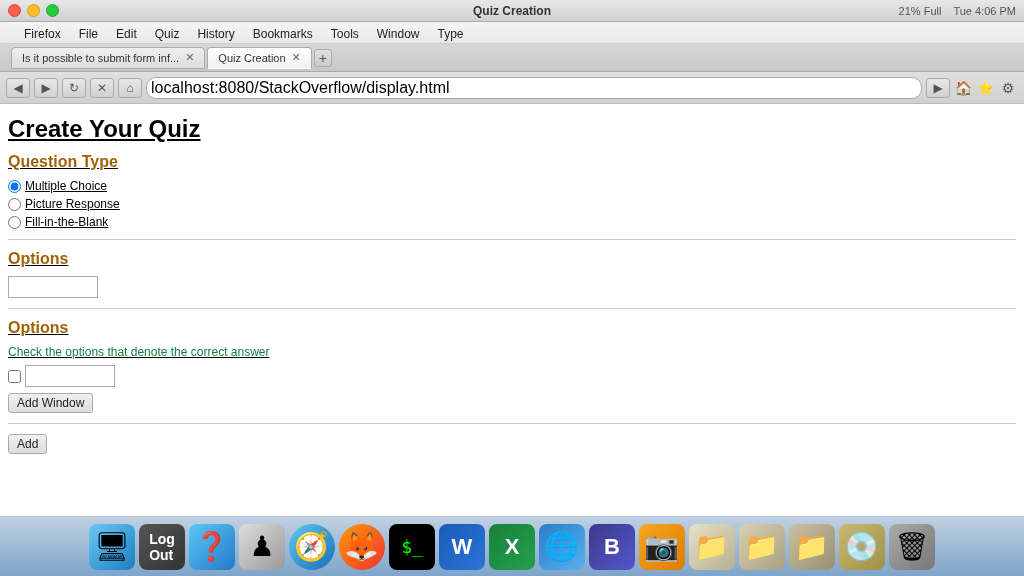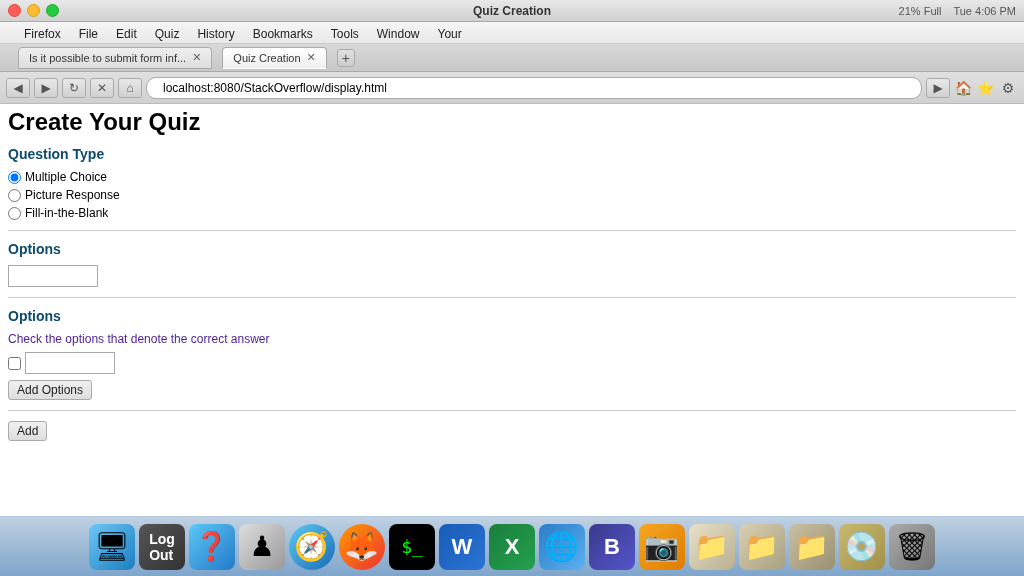--- a/index.html
+++ b/index.html
@@ -60,22 +60,22 @@
       border-radius: 3px;
     }
 
     
     .tabbar {
       height: 28px;
       background: linear-gradient(to bottom, #d8d8d8, #c8c8c8);
       border-bottom: 1px solid #aaa;
       display: flex;
       align-items: center;
-      padding: 0 18px;
-      gap: 10px;
+      padding: 0 11px;
+      gap: 2px;
     }
     .tab {
       height: 22px;
       background: linear-gradient(to bottom, #efefef, #ddd);
       border: 1px solid #aaa;
       border-radius: 4px 4px 0 0;
       padding: 0 10px;
       font-size: 11px;
       color: #333;
       display: flex;
@@ -127,22 +127,22 @@
       justify-content: center;
       font-size: 12px;
       color: #555;
       cursor: pointer;
     }
     .address-input {
       flex: 1;
       height: 22px;
       border: 1px solid #aaa;
       border-radius: 10px;
-      padding: 0 16px;
-      font-size: 12px;
+      padding: 0 4px;
+      font-size: 16px;
       background: white;
       outline: none;
     }
     .search-input {
       width: 150px;
       height: 22px;
       border: 1px solid #aaa;
       border-radius: 10px;
       padding: 0 8px;
       font-size: 12px;
@@ -159,35 +159,36 @@
       display: flex;
       align-items: center;
       justify-content: center;
       font-size: 14px;
       cursor: pointer;
       color: #555;
     }
 
     
     .page-content {
-      padding: 4px 8px;
+      padding: 11px 8px;
       background: white;
       height: calc(576px - 22px - 22px - 28px - 32px - 60px);
       overflow-y: auto;
+      text-decoration: underline;
     }
     .page-title {
       font-size: 24px;
       font-weight: bold;
       color: #000;
       margin-bottom: 10px;
     }
     .section-title {
-      font-size: 14px;
+      font-size: 16px;
       font-weight: bold;
-      color: #0c4a6e;
+      color: #a16207;
       margin-bottom: 8px;
     }
     .divider {
       border: none;
       border-top: 1px solid #ccc;
       margin: 10px 0;
     }
     .radio-group {
       display: flex;
       flex-direction: column;
@@ -205,21 +206,21 @@
       width: 90px;
       height: 22px;
       border: 1px solid #aaa;
       background: white;
       outline: none;
       font-size: 12px;
       padding: 0 2px;
     }
     .options-description {
       font-size: 12px;
-      color: #4c1d95;
+      color: #15803d;
       margin-bottom: 6px;
     }
     .option-row {
       display: flex;
       align-items: center;
       gap: 4px;
       margin-bottom: 6px;
     }
     .option-checkbox {
       width: 13px;
@@ -294,21 +295,21 @@
 
 <div class="menubar">
   <span class="menu-item">Firefox</span>
   <span class="menu-item">File</span>
   <span class="menu-item">Edit</span>
   <span class="menu-item">Quiz</span>
   <span class="menu-item">History</span>
   <span class="menu-item">Bookmarks</span>
   <span class="menu-item">Tools</span>
   <span class="menu-item">Window</span>
-  <span class="menu-item">Your</span>
+  <span class="menu-item">Type</span>
 </div>
 
 <div class="tabbar">
   <div class="tab">
     <span>Is it possible to submit form inf...</span>
     <span class="tab-close">✕</span>
   </div>
   <div class="tab active">
     <span>Quiz Creation</span>
     <span class="tab-close">✕</span>
@@ -359,21 +360,21 @@
 
   <h3 class="section-title">Options</h3>
   <p class="options-description">Check the options that denote the correct answer</p>
 
   <div class="option-row">
     <input type="checkbox" class="option-checkbox" style="">
     <input type="text" class="option-input" style="">
   </div>
 
   <div>
-    <button class="add-option-btn">Add Options</button>
+    <button class="add-option-btn">Add Window</button>
   </div>
 
   <hr class="divider">
 
   <button class="add-btn">Add</button>
 </div>
 
 <div class="dock-wrapper">
   <div class="dock-icon di-finder" title="Finder">
     <span style="font-size:28px;">🖥</span>

